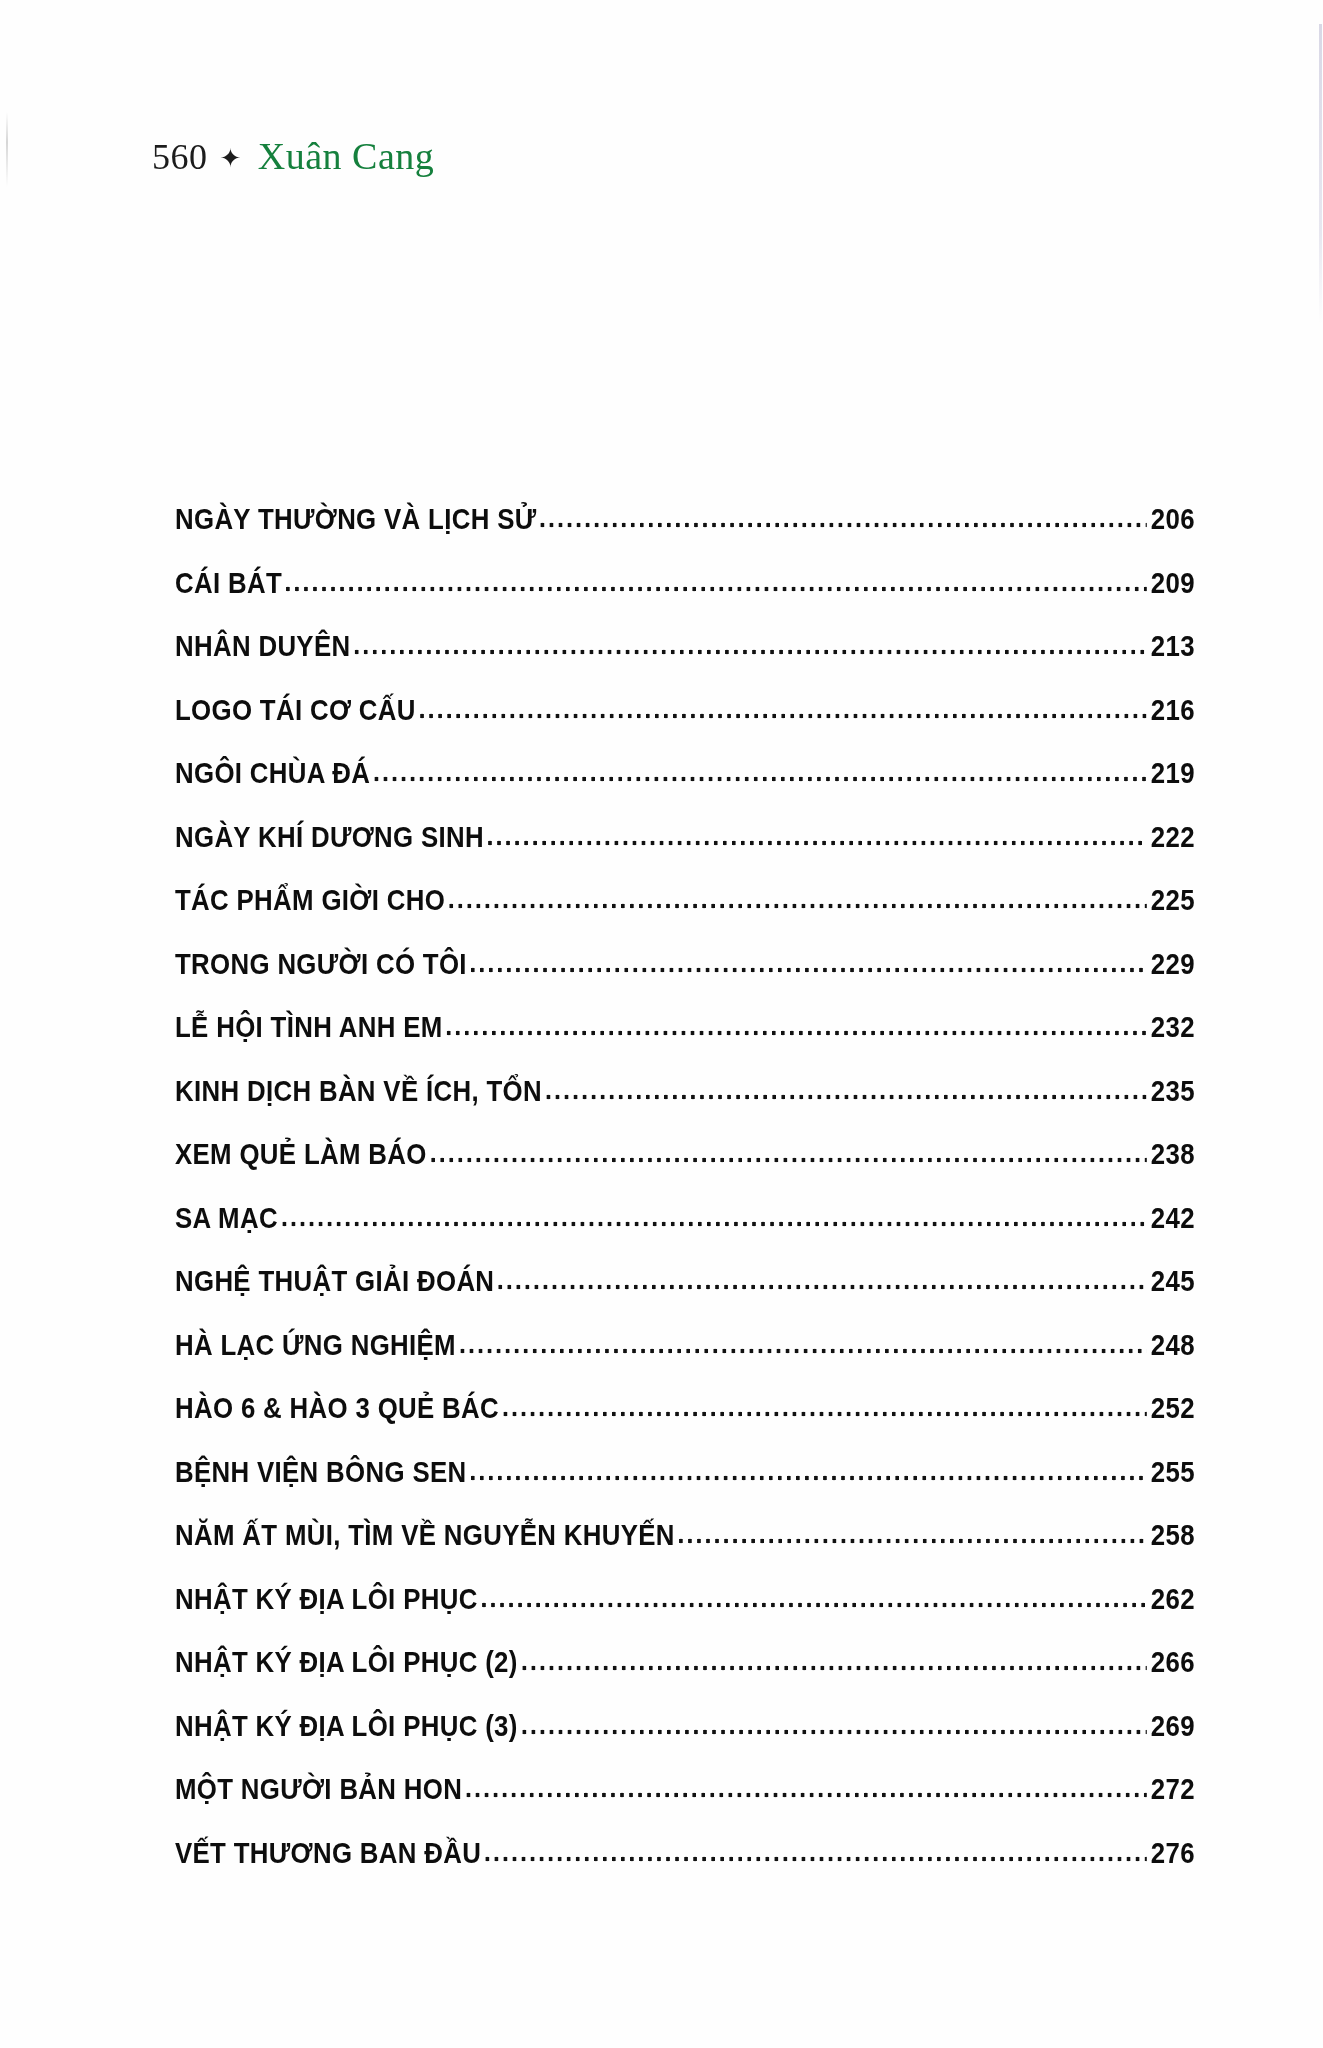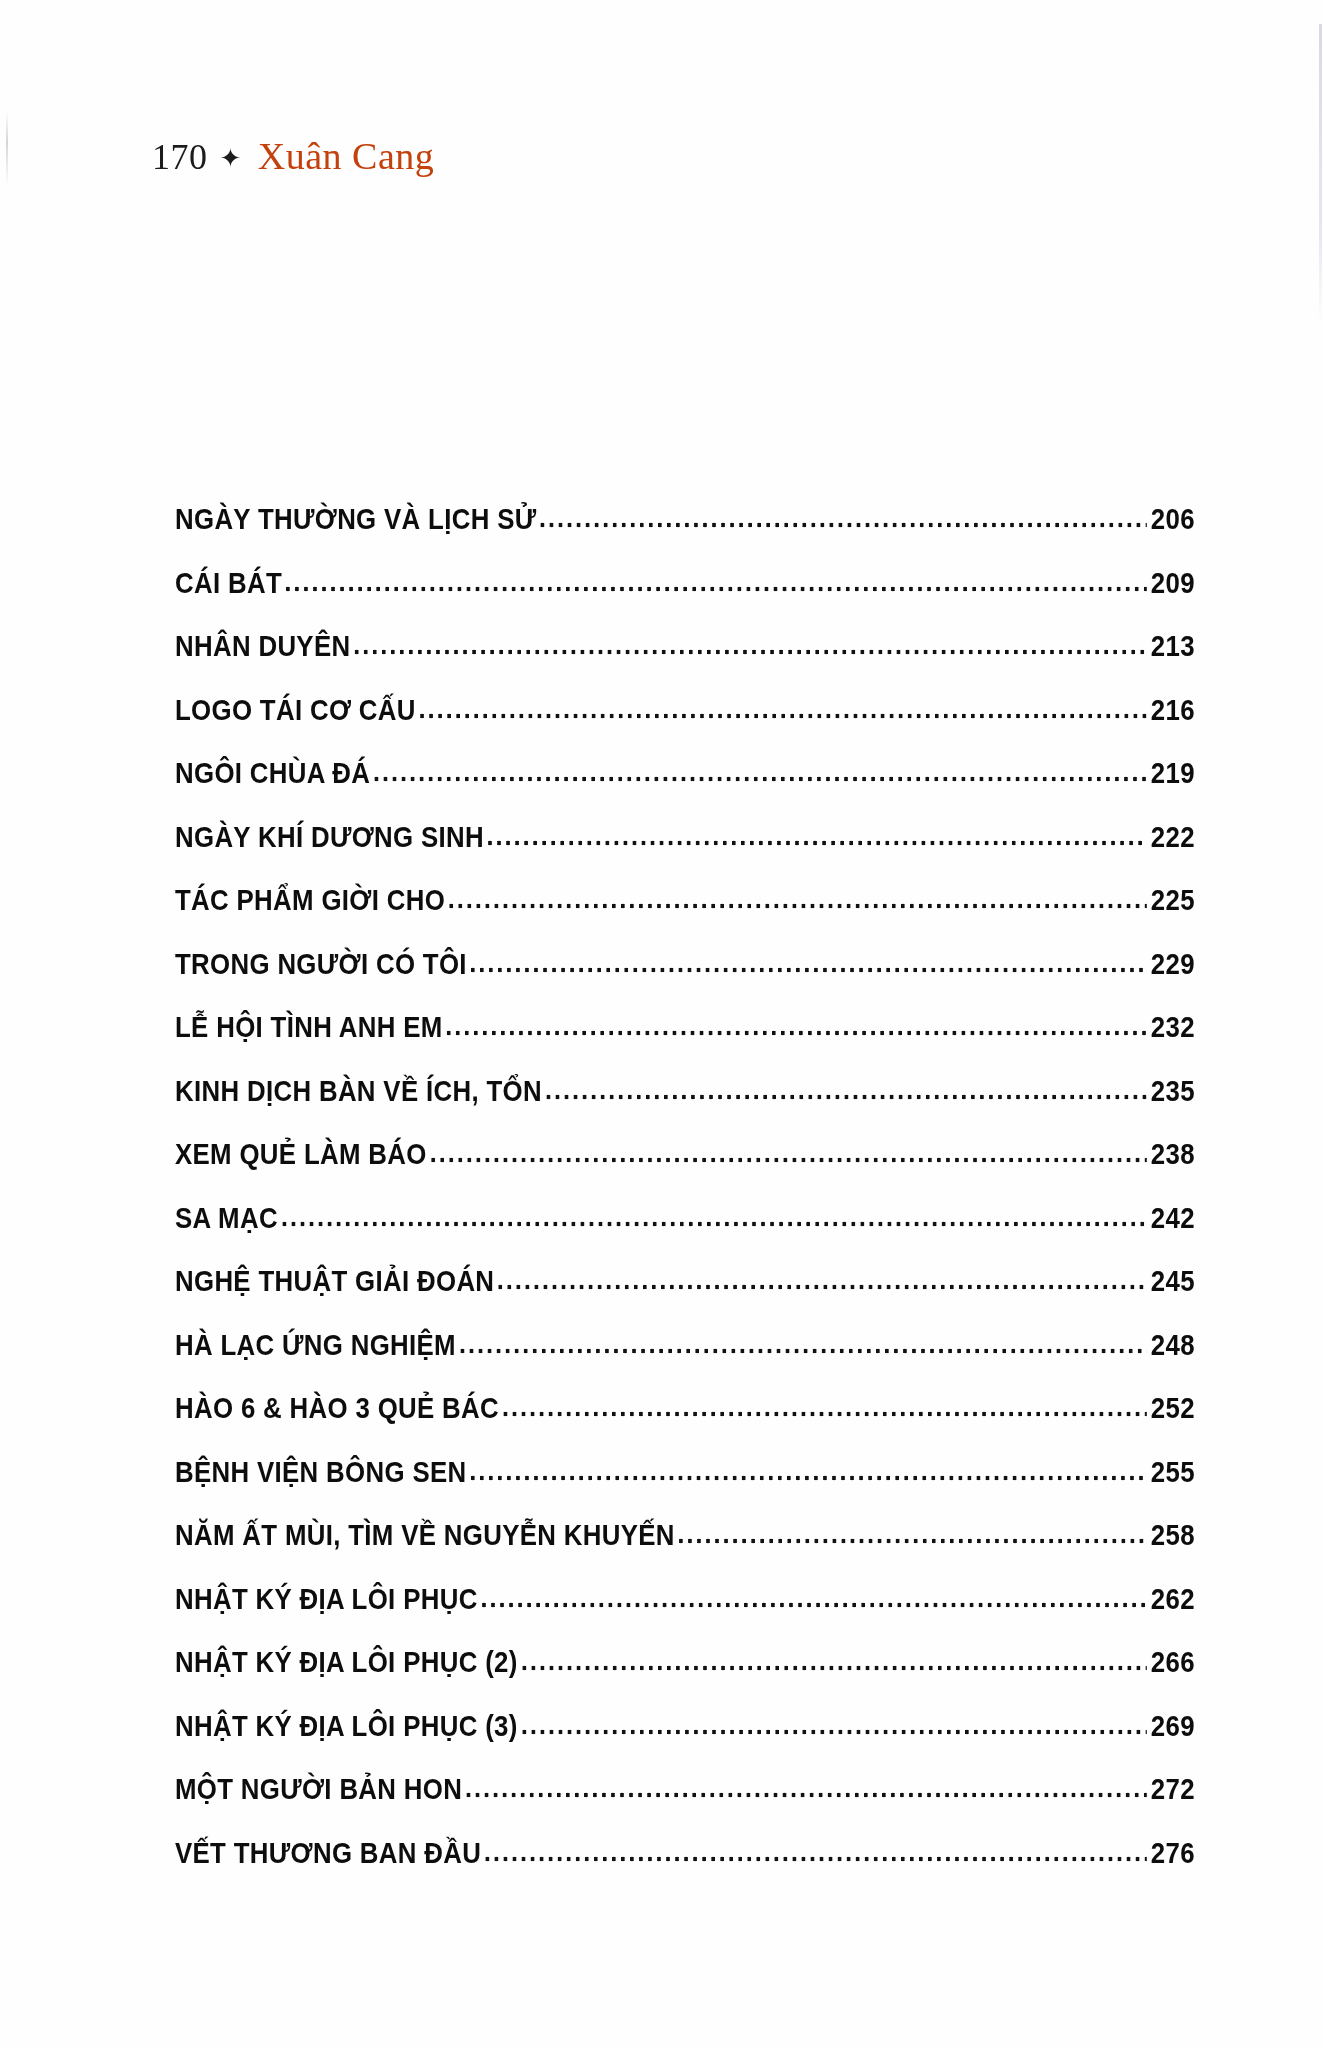--- a/index.html
+++ b/index.html
@@ -50,21 +50,21 @@
     .running-header .ornament {
       font-family: "DejaVu Sans", sans-serif;
       font-size: 26px;
       margin-right: 16px;
       position: relative;
       top: -2px;
     }
     .running-header .author {
       font-family: "Liberation Serif", serif;
       font-size: 38px;
-      color: #c2410c;
+      color: #15803d;
     }
     .toc {
       position: absolute;
       left: 163px;
       top: 490px;
       width: 1020px;
       margin: 12px;
       padding: 0;
       list-style: none;
     }
@@ -106,21 +106,21 @@
       min-width: 52px;
     }
   </style>
 </head>
 <body>
 
 <div class="page-edge-left"></div>
 <div class="page-edge-right"></div>
 
 <div class="running-header">
-  <span class="page-no">170</span>
+  <span class="page-no">560</span>
   <span class="ornament">✦</span>
   <span class="author">Xuân Cang</span>
 </div>
 
 <ol class="toc">
   <li class="toc-entry">
       <span class="title">NGÀY THƯỜNG VÀ LỊCH SỬ</span>
       <span class="leader"></span>
       <span class="page">206</span>
     </li>

